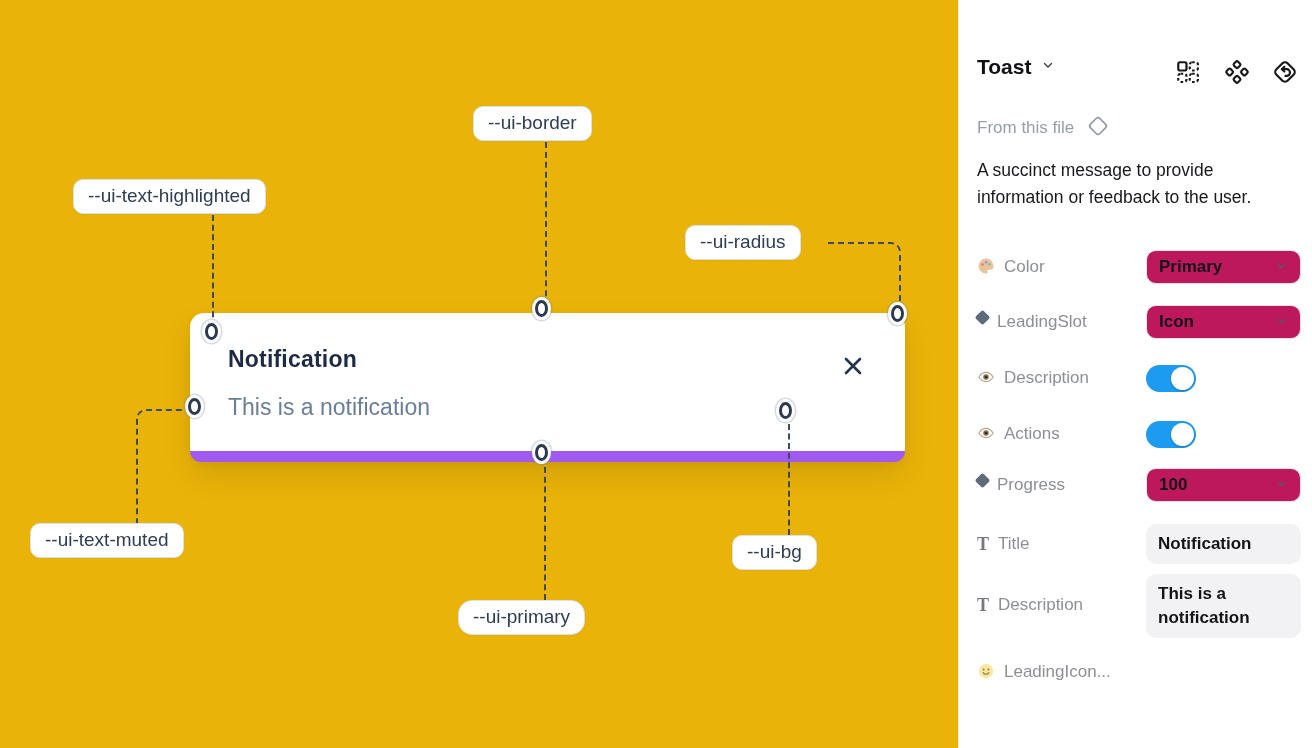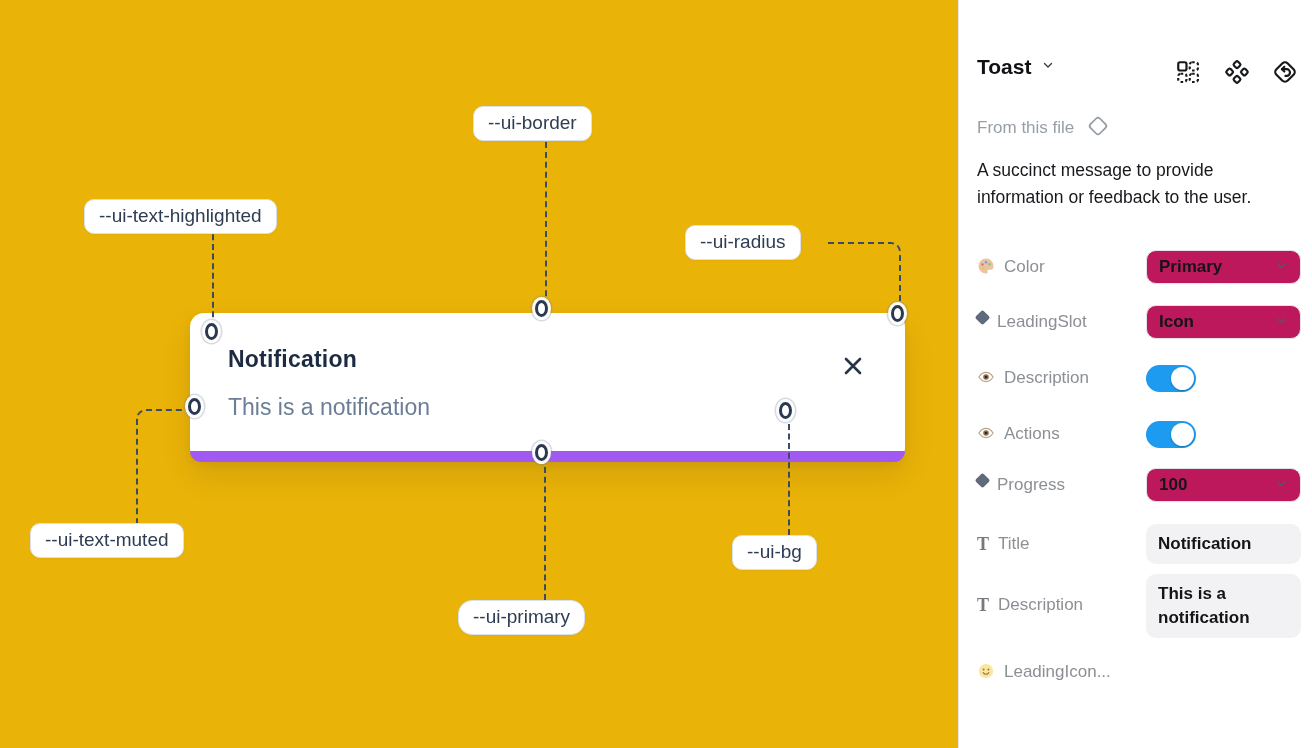--- a/index.html
+++ b/index.html
@@ -74,21 +74,21 @@
   <div class="dash-v" style="left:545px; top:142px; height:164px;"></div>
   <div class="dash-v" style="left:212px; top:215px; height:112px;"></div>
   <div class="dash-v" style="left:544px; top:467px; height:133px;"></div>
   <div class="dash-v" style="left:788px; top:424px; height:111px;"></div>
   <div class="dash-corner" style="left:828px; top:242px; width:73px; height:66px;
               border-top:2px dashed #3c4b64; border-right:2px dashed #3c4b64; border-top-right-radius:10px;"></div>
   <div class="dash-corner" style="left:136px; top:409px; width:54px; height:114px;
               border-top:2px dashed #3c4b64; border-left:2px dashed #3c4b64; border-top-left-radius:10px;"></div>
 
   <div class="pill" style="left:473px; top:106px;">--ui-border</div>
-  <div class="pill" style="left:84px; top:179px;margin-top:20px;">--ui-text-highlighted</div>
+  <div class="pill" style="left:73px; top:179px;">--ui-text-highlighted</div>
   <div class="pill" style="left:685px; top:225px;">--ui-radius</div>
   <div class="pill" style="left:30px; top:523px;">--ui-text-muted</div>
   <div class="pill" style="left:458px; top:600px;border-radius:14px;">--ui-primary</div>
   <div class="pill" style="left:732px; top:535px;">--ui-bg</div>
 
   <div class="toast">
     <div class="toast-title">Notification</div>
     <div class="toast-desc">This is a notification</div>
     <div class="toast-close">
       <span>

